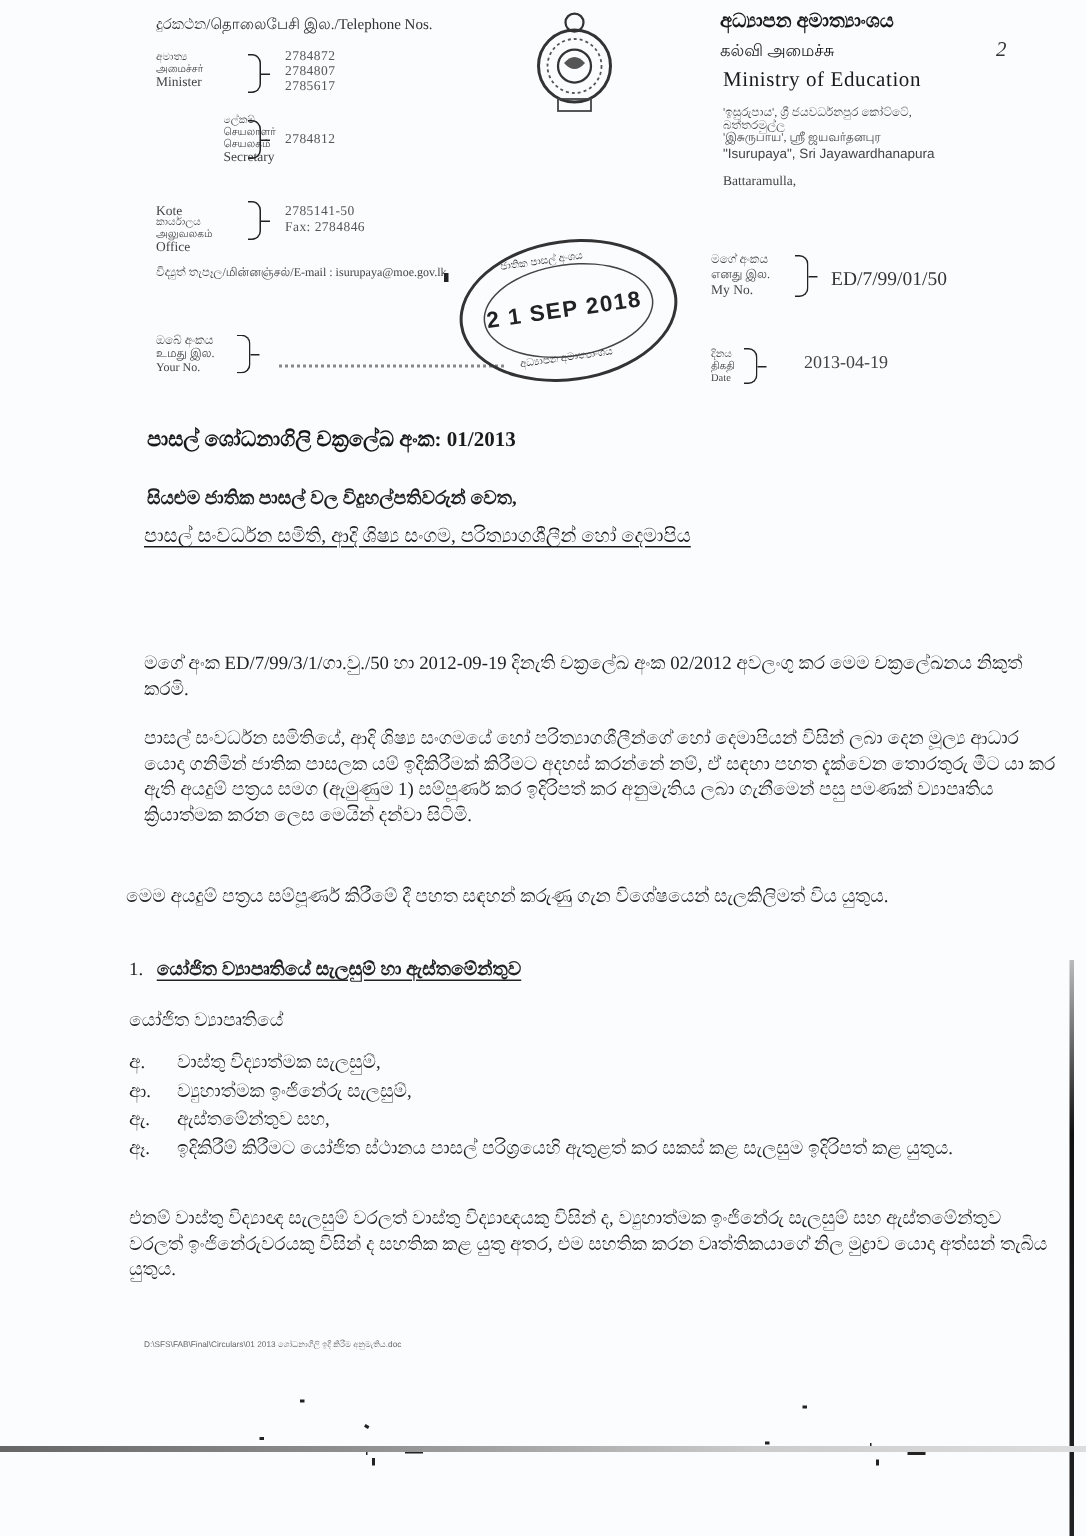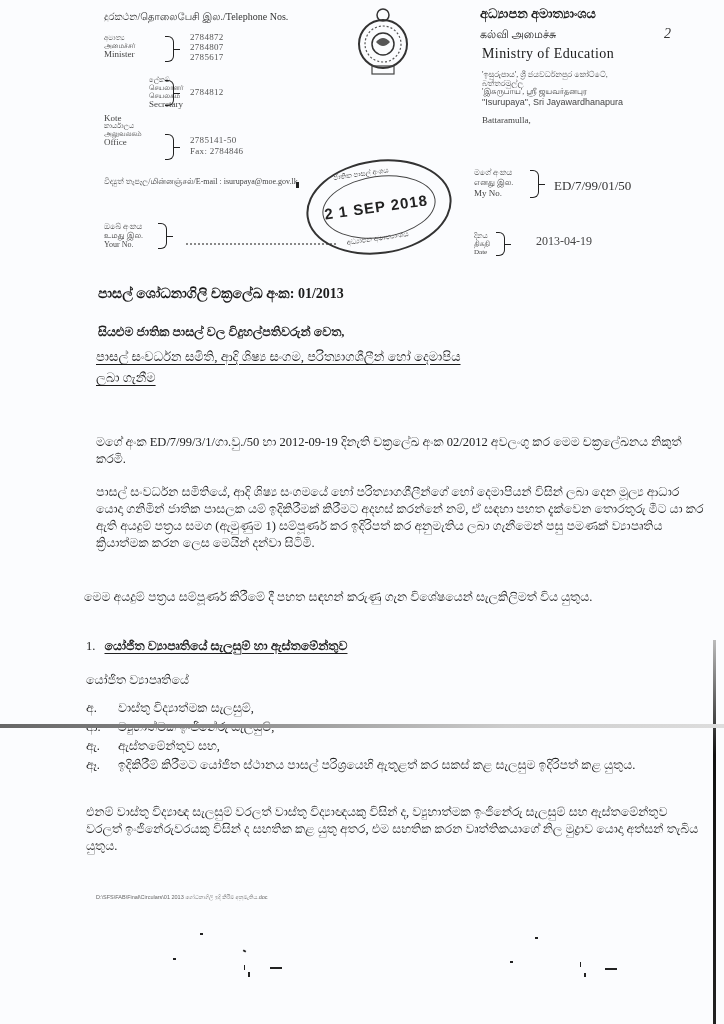--- a/index.html
+++ b/index.html
@@ -2,21 +2,21 @@
 <html><head>
 <meta charset="utf-8">
 <style>
   html, body { margin: 0; padding: 0; }
   body {
     width: 724px; height: 1024px; overflow: hidden; position: relative;
     background: #fbfcfe;
     font-family: "Liberation Serif", "DejaVu Serif", serif;
     color: #1a1a1a;
   }
-  .page { position: absolute; left: 0; top: 0; width: 724px; height: 728px; }
+  .page { position: absolute; left: 0; top: 0; width: 724px; height: 968px; }
   .abs { position: absolute; }
   .small { font-size: 9px; line-height: 10px; color: #333; }
   .tiny { font-size: 7px; line-height: 8px; color: #444; }
   .num { font-size: 9px; color: #555; letter-spacing: 0.3px; }
   .brace {
     position: absolute; width: 8px; border-right: 1.3px solid #222;
     border-top: 1.3px solid #222; border-bottom: 1.3px solid #222;
     border-radius: 0 6px 6px 0;
   }
   .brace::after {
@@ -61,21 +61,21 @@
 
   <div class="abs tiny" style="left:104px; top:76px;margin-left:45px;">
     <div>ලේකම්</div>
     <div>செயலாளர்</div>
     <div>செயலகம்</div>
     <div style="font-size:9px;">Secretary</div>
   </div>
   <div class="brace" style="left:165px; top:80px; height:24px;"></div>
   <div class="abs num" style="left:190px; top:87px;">2784812</div>
 
-  <div class="abs tiny" style="left:104px; top:114px;">
+  <div class="abs tiny" style="left:104px; top:136px;">
     <div style="font-size:9px;">Kote</div>
     <div>කාර්යාලය</div>
     <div>அலுவலகம்</div>
     <div style="font-size:9px;">Office</div>
   </div>
   <div class="brace" style="left:165px; top:134px; height:24px;"></div>
   <div class="abs num" style="left:190px; top:135px; line-height:11px;">
     <div>2785141-50</div>
     <div>Fax: 2784846</div>
   </div>
@@ -132,21 +132,20 @@
     <div class="abs" style="left:30px; top:6px; font-size:7px; color:#333;">ජාතික පාසල් අංශය</div>
     <div class="abs" style="left:16px; top:36px; font-size:15px; font-weight:bold; font-family:'Liberation Sans',sans-serif; color:#222; letter-spacing:1px;">2 1 SEP 2018</div>
     <div class="abs" style="left:34px; top:72px; font-size:7px; color:#333;">අධ්‍යාපන අමාත්‍යාංශය</div>
   </div>
 
   <div class="abs" style="left:98px; top:286px; font-size:14px; font-weight:bold;">පාසල් ශෝධනාගිලි චක්‍රලේඛ අංක: 01/2013</div>
   <div class="abs body-text" style="left:98px; top:312px; font-weight:bold;">සියළුම ජාතික පාසල් වල විදුහල්පතිවරුන් වෙත,</div>
 
   <div class="abs" style="left:96px; top:346px; width:600px; font-size:13px; line-height:21px;">
     <div class="u">පාසල් සංවර්ධන සමිති, ආදි ශිෂ්‍ය සංගම, පරිත්‍යාගශීලීන් හෝ දෙමාපිය</div>
-    <div class="u">ලබා ගැනීම</div>
   </div>
 
   <div class="abs body-text" style="left:96px; top:422px; width:610px;">මගේ අංක ED/7/99/3/1/ගා.වු./50 හා 2012-09-19 දිනැති චක්‍රලේඛ අංක 02/2012 අවලංගු කර මෙම චක්‍රලේඛනය නිකුත් කරමි.</div>
 
   <div class="abs body-text" style="left:96px; top:472px; width:610px;">පාසල් සංවර්ධන සමිතියේ, ආදි ශිෂ්‍ය සංගමයේ හෝ පරිත්‍යාගශීලීන්ගේ හෝ දෙමාපියන් විසින් ලබා දෙන මූල්‍ය ආධාර යොදා ගනිමින් ජාතික පාසලක යම් ඉදිකිරීමක් කිරීමට අදහස් කරන්නේ නම්, ඒ සඳහා පහත දැක්වෙන තොරතුරු මීට යා කර ඇති අයදුම් පත්‍රය සමග (ඇමුණුම 1) සම්පූර්ණ කර ඉදිරිපත් කර අනුමැතිය ලබා ගැනීමෙන් පසු පමණක් ව්‍යාපෘතිය ක්‍රියාත්මක කරන ලෙස මෙයින් දන්වා සිටිමි.</div>
 
   <div class="abs body-text" style="left:84px; top:577px; width:610px;">මෙම අයදුම් පත්‍රය සම්පූර්ණ කිරීමේ දී පහත සඳහන් කරුණු ගැන විශේෂයෙන් සැලකිලිමත් විය යුතුය.</div>
 
   <div class="abs body-text" style="left:86px; top:626px;">
     <span>1.</span>

